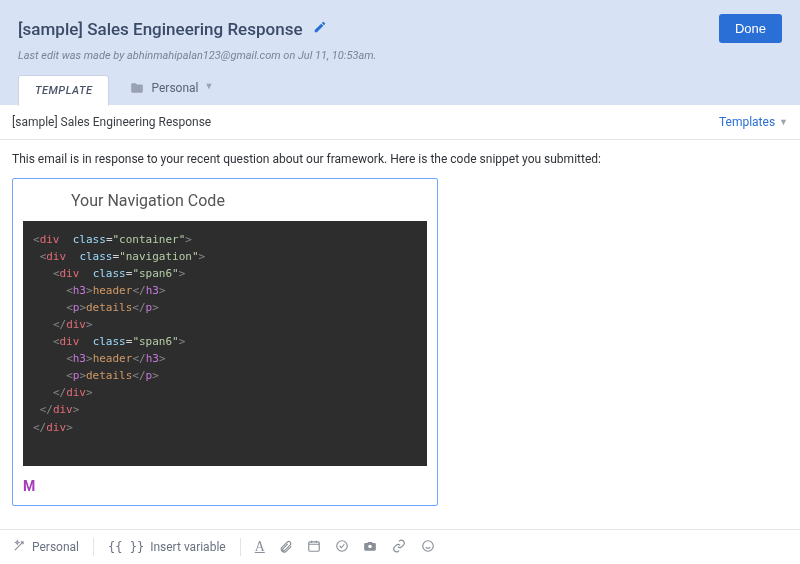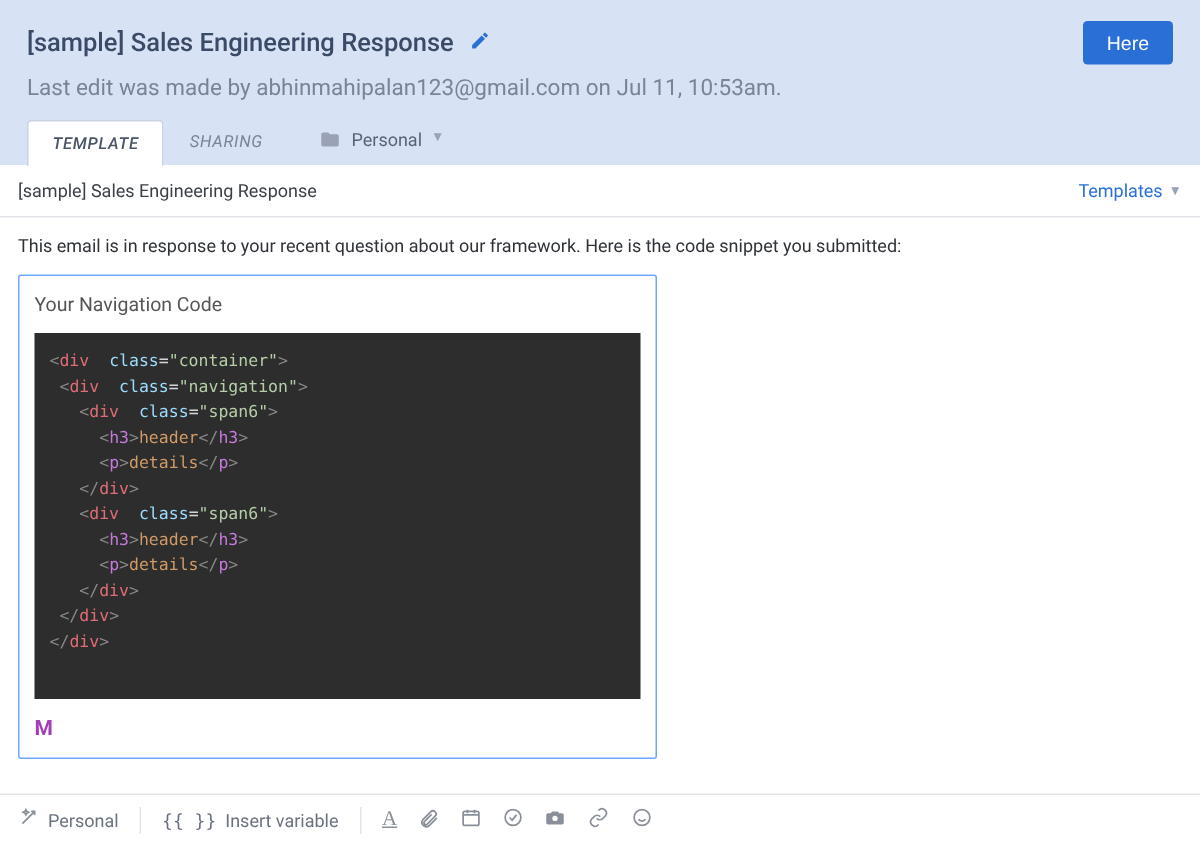--- a/index.html
+++ b/index.html
@@ -28,21 +28,21 @@
   .edit-icon { color: #2a6fd6; cursor: pointer; }
   .done-btn {
     background: #2a6fd6;
     color: #fff;
     border: none;
     border-radius: 3px;
     padding: 7px 16px;
     font-size: 13px;
     cursor: pointer;
   }
-  .subtitle { font-size: 15px; color: #7a8497; margin-top: 6px; }
+  .subtitle { font-size: 11px; color: #7a8497; margin-top: 6px; font-style: italic; }
   .tab-row {
     display: flex;
     align-items: center;
     gap: 0;
     margin-top: 12px;
   }
   .tab {
     padding: 8px 16px;
     font-size: 11px;
     letter-spacing: 0.5px;
@@ -92,23 +92,24 @@
   }
   .body-area p { margin-bottom: 10px; }
   .code-card {
     border: 1px solid #6fa6ff;
     border-radius: 2px;
     padding: 10px 10px 8px 10px;
     width: 426px;
     margin-bottom: 14px;
   }
   .code-card-title {
-    font-size: 13px;
+    font-size: 16px;
     color: #555;
     margin-bottom: 8px;
+    margin-left: 48px;
   }
   .code-box {
     background: #2d2d2d;
     color: #ddd;
     font-family: Menlo, Consolas, monospace;
     font-size: 11px;
     line-height: 1.55;
     padding: 10px 10px 30px 10px;
     white-space: pre;
     overflow: hidden;
@@ -146,26 +147,25 @@
 <div class="header">
   <div class="title-row">
     <div class="title-left">
       <span class="title">[sample] Sales Engineering Response</span>
       <span class="edit-icon">
         <svg width="14" height="14" viewBox="0 0 24 24" fill="currentColor">
             <path d="M3 17.25V21h3.75l11-11-3.75-3.75-11 11zM20.7 7.04a1 1 0 0 0 0-1.41l-2.34-2.34a1 1 0 0 0-1.41 0l-1.83 1.83 3.75 3.75 1.83-1.83z"></path>
           </svg>
       </span>
     </div>
-    <button class="done-btn">Here</button>
+    <button class="done-btn">Done</button>
   </div>
   <div class="subtitle">Last edit was made by abhinmahipalan123@gmail.com on Jul 11, 10:53am.</div>
   <div class="tab-row">
     <div class="tab active">TEMPLATE</div>
-    <div class="tab">SHARING</div>
     <div class="folder-group">
       <span class="folder-icon">
         <svg width="16" height="14" viewBox="0 0 24 24" fill="currentColor">
             <path d="M10 4H4a2 2 0 0 0-2 2v12a2 2 0 0 0 2 2h16a2 2 0 0 0 2-2V8a2 2 0 0 0-2-2h-8l-2-2z"></path>
           </svg>
       </span>
       <span>Personal</span>
       <span class="chev">▼</span>
     </div>
   </div>

